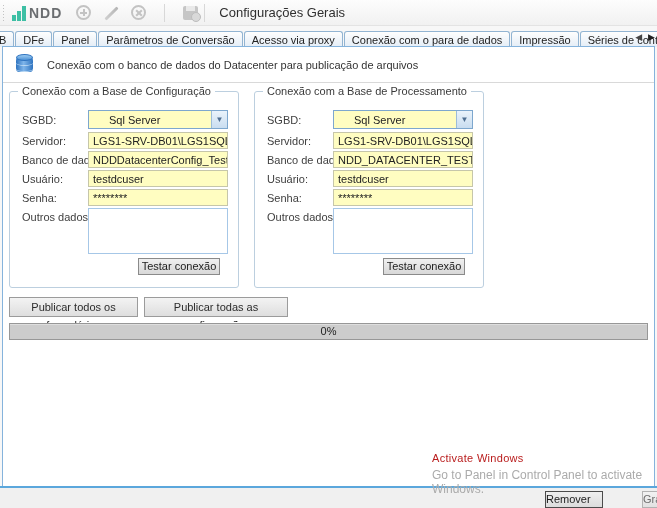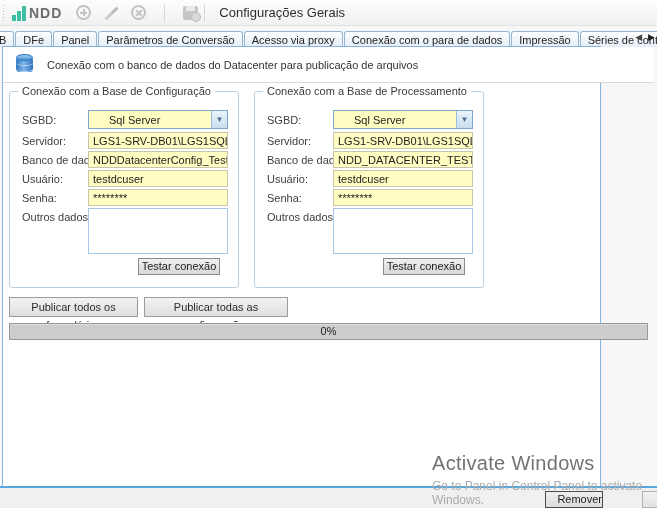--- a/index.html
+++ b/index.html
@@ -31,21 +31,21 @@
 
   
   .tabstrip { position:absolute; left:0; top:29px; width:657px; height:18px; display:flex; align-items:flex-end; overflow:hidden; }
   .tab { flex:0 0 auto; height:16px; line-height:14px; padding:1px 7px 0 7px; border:1px solid #92b4d2; border-bottom:none; border-radius:3px 3px 0 0; background:linear-gradient(#fefefe,#e4edf6); margin-right:1px; white-space:nowrap; color:#222; cursor:default; }
   .tab.first { margin-left:-6px; padding-left:4px; }
   .tab-scrollers { position:absolute; right:2px; top:3px; background:transparent; display:flex; gap:6px; font-size:9px; color:#222; z-index:4; }
   .tab-scrollers span { cursor:default; }
   .scroll-left { color:#444; }
 
   
-  .content { position:absolute; left:2px; top:46px; width:599px; height:442px; background:#fff; border:1px solid #85b3dc; border-top:1px solid #85b3dc; }
+  .content { position:absolute; left:2px; top:46px; width:653px; height:442px; background:#fff; border:1px solid #85b3dc; border-top:1px solid #85b3dc; }
 
   .infobar { position:absolute; left:0; top:0; width:651px; height:36px; background:#fff; border-bottom:1px solid #d9d9d9; }
   .db-icon { position:absolute; left:13px; top:7px; width:17px; height:21px; }
   .db-icon .body { position:absolute; left:0; top:3px; width:17px; height:15px; background:linear-gradient(90deg,#2f74c0,#7fb5ea 45%,#2f74c0); border-radius:3px/4px; }
   .db-icon .top { position:absolute; left:0; top:0; width:17px; height:7px; background:linear-gradient(#9ccbf2,#4f93d6); border:1px solid #2f74c0; border-radius:50%; }
   .db-icon .l1,.db-icon .l2 { position:absolute; left:0; width:17px; height:6px; border-bottom:1.5px solid #bcd9f3; border-radius:50%; }
   .db-icon .l1 { top:6px; } .db-icon .l2 { top:12px; }
   .info-text { position:absolute; left:44px; top:12px; color:#333; }
 
   
@@ -62,26 +62,26 @@
   .test-btn { position:absolute; top:166px; left:128px; width:82px; height:17px; background:linear-gradient(#f0f0f0,#d8d8d8); border:1px solid #8a8a8a; color:#222; font-size:11px; text-align:center; line-height:15px; cursor:default; }
 
   
   .pub-btn { position:absolute; top:250px; height:20px; background:linear-gradient(#f3f3f3,#dedede); border:1px solid #9b9b9b; color:#2c2c2c; text-align:center; line-height:18px; cursor:default; }
   .pub-forms { left:6px; width:129px; }
   .pub-configs { left:141px; width:144px; }
   .progress { position:absolute; top:276px; left:6px; width:639px; height:17px; background:#cccccc; border:1px solid #979797; box-shadow:inset 0 1px 0 #dedede; text-align:center; line-height:15px; color:#222; }
 
   
   .watermark { position:absolute; left:432px; top:452px; color:#a9a9a9; z-index:10; pointer-events:none; }
-  .wm-title { font-size:20px; letter-spacing:0.3px; color:#737373; }
+  .wm-title { font-size:11px; letter-spacing:0.3px; color:#b91c1c; }
   .wm-sub { font-size:12px; margin-top:4px; line-height:14px; color:#ababab; }
 
   
   .bottombar { position:absolute; left:0; top:486px; width:657px; height:22px; background:#f0f0f0; border-top:2px solid #5ba7dc; }
-  .foot-btn { position:absolute; top:3px; height:17px; text-align:right; line-height:15px; cursor:default; font-size:11px; }
+  .foot-btn { position:absolute; top:3px; height:17px; text-align:left; line-height:15px; cursor:default; font-size:11px; }
   .btn-remove { left:545px; width:58px; background:linear-gradient(#efefef,#dcdcdc); border:1px solid #4b4b4b; color:#1d1d1d; }
   .btn-save { left:642px; width:67px; background:linear-gradient(#f2f2f2,#e2e2e2); border:1px solid #b2b2b2; color:#6e6e6e; }
 </style>
 </head>
 <body>
 
 <div class="toolbar">
   <div class="grip"></div>
   <div class="logo">
     <span class="logo-steps">

